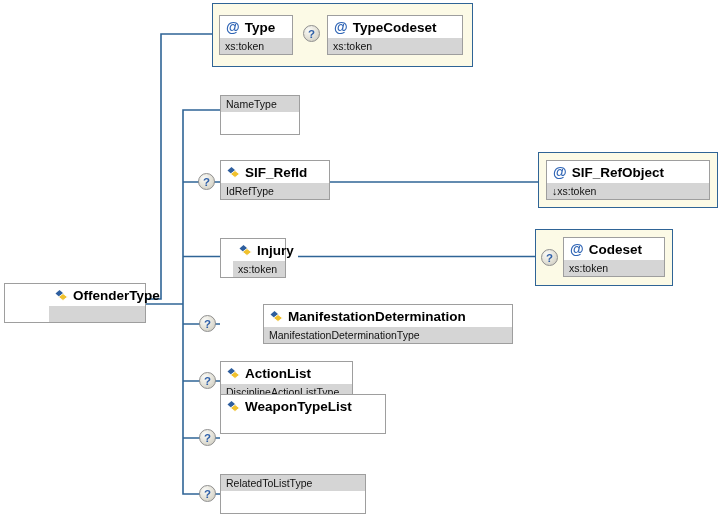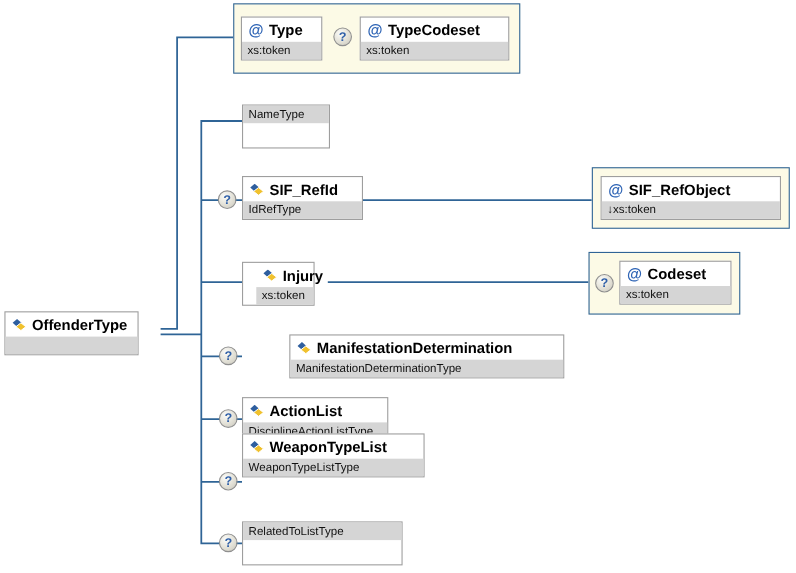--- a/index.html
+++ b/index.html
@@ -34,21 +34,21 @@
       <path d="M183,438 H220"></path>
       <path d="M330,182 H538"></path>
       <path d="M298,256.5 H535"></path>
     </g>
   </svg>
 
   <div class="group" style="left:212px; top:3px; width:261px; height:64px;"></div>
   <div class="group" style="left:538px; top:152px; width:180px; height:56px;"></div>
   <div class="group" style="left:535px; top:229px; width:138px; height:57px;"></div>
 
-  <div class="node" style="left:4px; top:283px; width:122px;">
+  <div class="node" style="left:4px; top:283px; width:142px;padding-left:44px;">
     <div class="title">
       <svg class="el-icon" width="13" height="11" viewBox="0 0 13 11">
         <polygon points="4.5,0 8.5,3.5 4.5,7 0.5,3.5" fill="#2E5E9E"></polygon>
         <polygon points="8,3.5 12.5,7 8,10.5 3.5,7" fill="#F0C12E" stroke="#FFFFFF" stroke-width="0.9"></polygon>
       </svg>
       <span>OffenderType</span>
     </div>
     <div class="sub"></div>
   </div>
 
@@ -140,21 +140,20 @@
 
   <div class="badge" style="left:199px; top:429px;">?</div>
   <div class="node" style="left:220px; top:394px; width:166px;">
     <div class="title">
       <svg class="el-icon" width="13" height="11" viewBox="0 0 13 11">
         <polygon points="4.5,0 8.5,3.5 4.5,7 0.5,3.5" fill="#2E5E9E"></polygon>
         <polygon points="8,3.5 12.5,7 8,10.5 3.5,7" fill="#F0C12E" stroke="#FFFFFF" stroke-width="0.9"></polygon>
       </svg>
       <span>WeaponTypeList</span>
     </div>
-    <div class="sub">WeaponTypeListType</div>
   </div>
 
   <div class="badge" style="left:199px; top:485px;">?</div>
   <div class="node" style="left:220px; top:474px; width:146px;">
     <div class="sub">RelatedToListType</div>
   </div>
 
 </div>
 
 </body></html>

